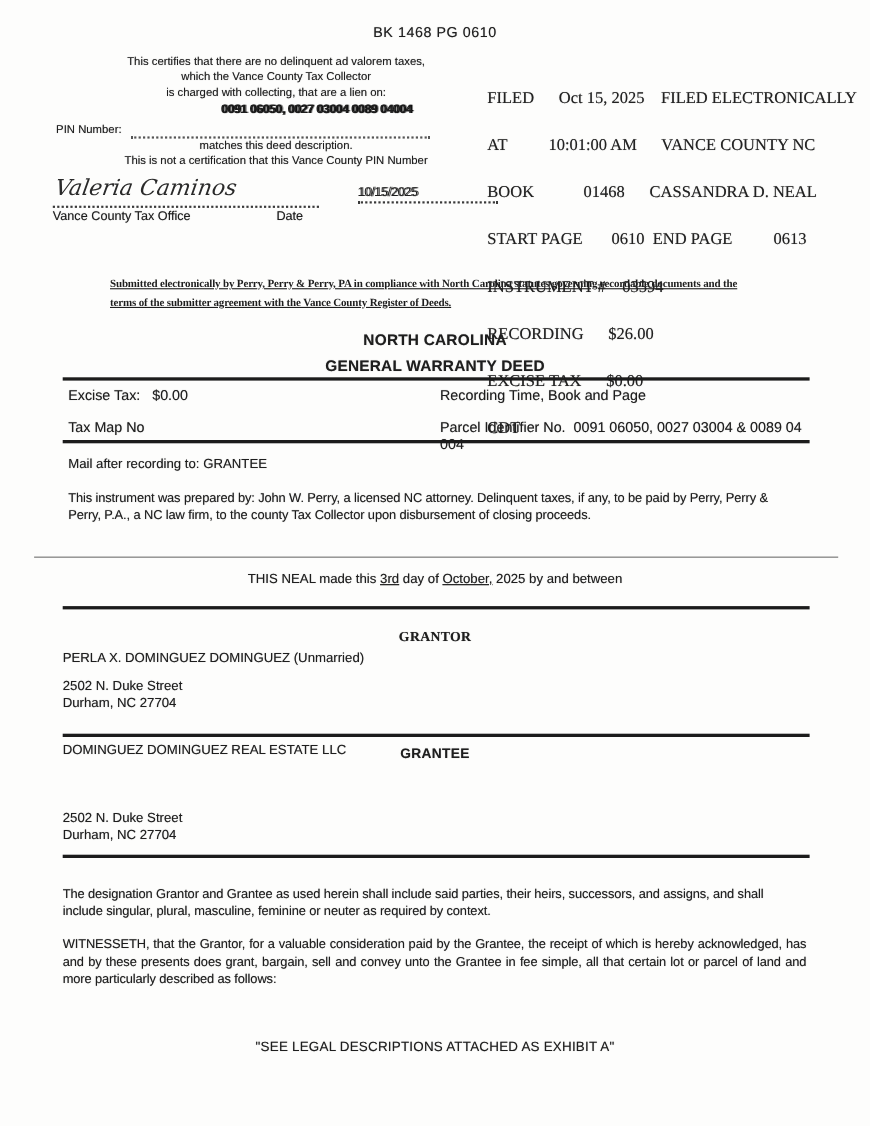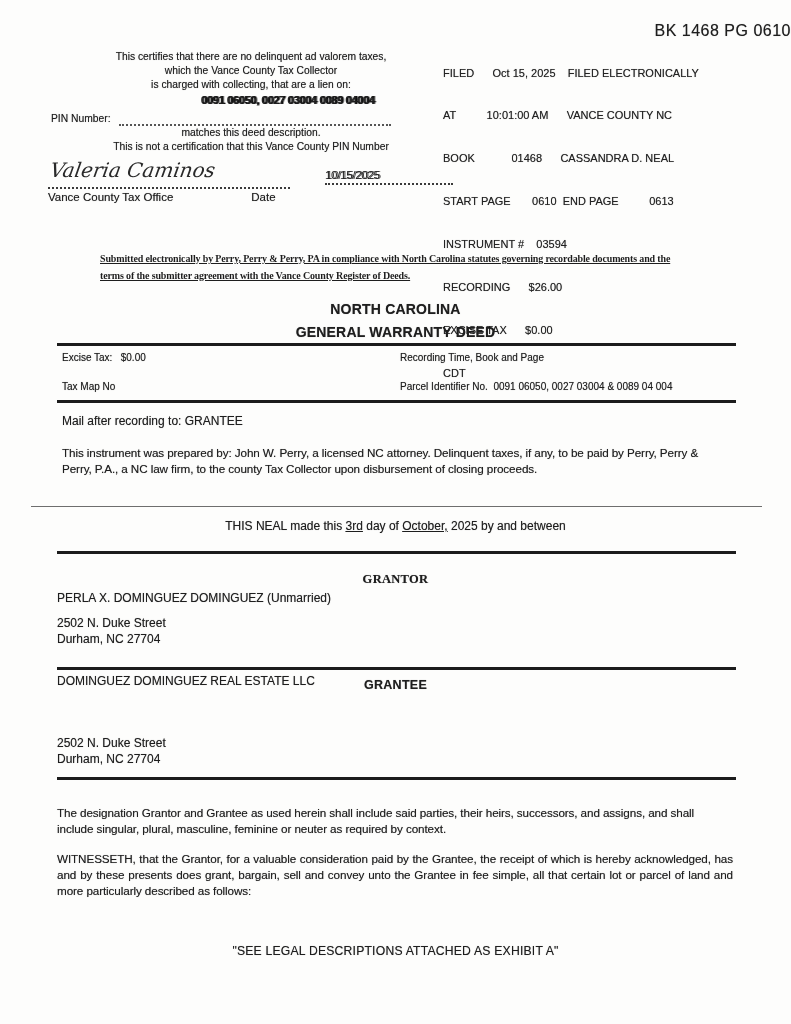--- a/index.html
+++ b/index.html
@@ -11,21 +11,21 @@
     margin: 0 auto;
     background: #fdfdfc;
     color: #1e1e1e;
     font-family: "Liberation Sans", sans-serif;
     overflow: hidden;
   }
   .scan { text-shadow: 0 0 0.7px rgba(35,35,35,0.55); }
 
   .bk-header {
     position: absolute; top: 22px; left: 0; width: 100%;
-    text-align: right; font-size: 16px; letter-spacing: 0.5px;
+    text-align: center; font-size: 13px; letter-spacing: 0.5px;
   }
 
   
   .tax-cert { position: absolute; top: 50px; left: 51px; width: 400px; font-size: 10.3px; line-height: 14.2px; text-align: center; }
   .parcels-overprint {
     margin-left: 73px; font-weight: bold; font-size: 11px; letter-spacing: -0.3px;
     text-shadow: 1px 0 0 #111, 2px 0 0 rgba(0,0,0,0.45);
   }
   .pin-row { margin-top: 5px; display: flex; align-items: flex-end; }
   .pin-leader { flex: 0 0 272px; border-bottom: 2px dotted #555; height: 11px; margin-left: 8px; }
@@ -43,43 +43,43 @@
   .date-overprint {
     font-size: 11.5px; padding-top: 11px; letter-spacing: -0.3px;
     text-shadow: 1.3px 0 0 rgba(20,20,20,0.8);
   }
   .sig-line { border-top: 2px dotted #3a3a3a; margin-top: 2px; }
   .sig-labels { display: flex; font-size: 11.5px; padding-top: 2px; }
   .sig-labels .date-label { margin-left: 78px; }
 
   
   .stamp {
-    position: absolute; top: 37px; left: 443px;
-    font-family: Liberation Sans, sans-serif;
-    font-size: 11px; line-height: 14.3px; white-space: pre; color: #222;
+    position: absolute; top: 54px; left: 443px;
+    font-family: Liberation Serif, serif;
+    font-size: 15px; line-height: 14.3px; white-space: pre; color: #222;
   }
   .stamp div { white-space: pre; }
 
   
   .submitter {
     position: absolute; top: 251px; left: 100px; width: 580px;
     font-family: "Liberation Serif", serif; font-weight: bold;
     font-size: 10px; line-height: 16.5px; letter-spacing: -0.15px;
     text-decoration: underline;
   }
 
   .doc-title { position: absolute; left: 0; width: 100%; text-align: center; font-weight: bold; font-size: 14px; letter-spacing: 0.2px; }
   #title-state { top: 301px; }
   #title-deed  { top: 324px; }
 
   .rule { position: absolute; left: 57px; width: 679px; background: #1c1c1c; }
   .rule.thick { height: 2.6px; }
   .rule.thin  { left: 31px; width: 731px; height: 1.2px; background: #6e6e6e; }
 
-  .info-cell { position: absolute; font-size: 10px; }
+  .info-cell { position: absolute; font-size: 13px; }
   .r-col { left: 400px; }
 
   .para { position: absolute; font-size: 11.7px; line-height: 15.5px; letter-spacing: -0.1px; }
 
   .deed-line { position: absolute; top: 519px; left: 0; width: 100%; text-align: center; font-size: 12px; }
   .deed-line .u { text-decoration: underline; }
 
   .section-heading { position: absolute; left: 0; width: 100%; text-align: center; font-weight: bold; font-size: 12.5px; letter-spacing: 0.3px; }
   .name-line { position: absolute; left: 57px; font-size: 12px; }
   .addr { position: absolute; left: 57px; font-size: 12px; line-height: 15.5px; }

